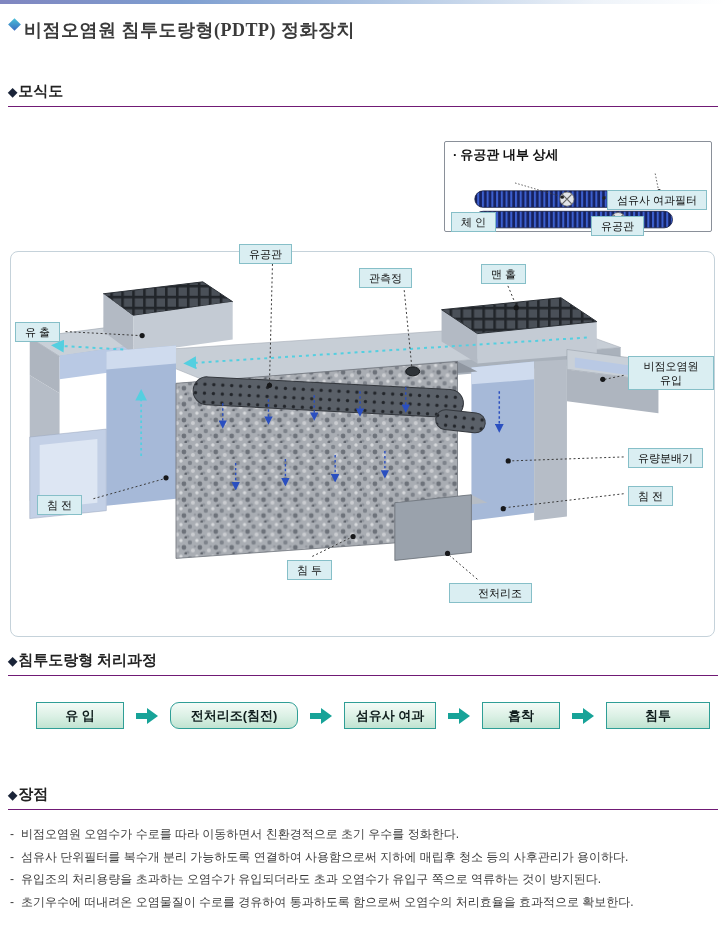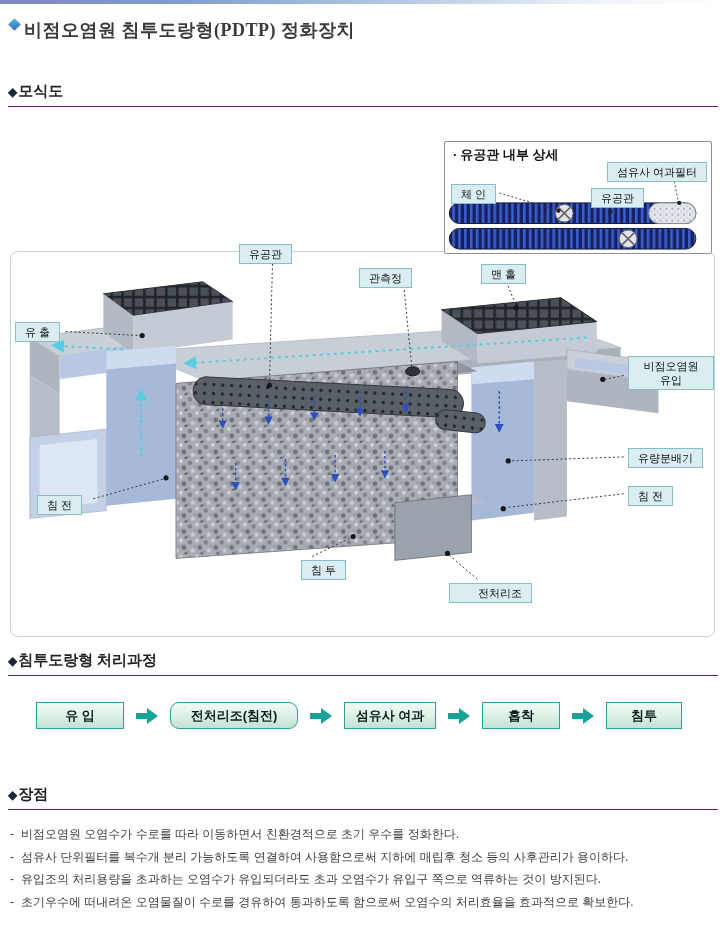--- a/index.html
+++ b/index.html
@@ -26,32 +26,32 @@
 
   .diagram { position:absolute; left:0; top:144px; width:705px; height:386px;
     border:1px solid #c5d2da; border-radius:8px; background:#fff; }
   .diagram-svg { position:absolute; inset:0; width:100%; height:100%; }
 
   .dlabel { position:absolute; background:#daeef2; border:1px solid #86bfc8;
     padding:2px 9px; font-size:11px; color:#111; white-space:nowrap; line-height:14px; z-index:4; }
   .dlabel.inflow { text-align:center; white-space:normal; width:86px; padding:2px 4px; }
   .dlabel.inflow span { display:block; }
 
-  .inset { position:absolute; top:34px; right:3px; width:268px; height:113px;
+  .inset { position:absolute; top:34px; right:3px; width:268px; height:91px;
     background:#fff; border:1px solid #8a9099; border-radius:2px; z-index:5; }
   .inset-title { position:absolute; left:8px; top:4px; font-size:13px; font-weight:700; color:#101010; }
   .inset-title .dotm { margin-right:3px; }
   .inset-svg { position:absolute; inset:0; width:100%; height:100%; }
-  .inset .dlabel { z-index:6; }
+  .inset .dlabel { z-index:6;margin-top:28px; }
 
   .flow-row { display:flex; align-items:center; margin:26px 0 0 36px; }
   .flow-box { border:1px solid #2f9e96; background:linear-gradient(180deg,#f4fbf7 0%,#daf0e4 55%,#c0e3d1 100%);
     height:27px; display:flex; align-items:center; justify-content:center;
     font-size:13px; font-weight:700; color:#101d1d; }
-  .fb-0 { width:88px; } .fb-1 { width:128px;border-radius:9px; } .fb-2 { width:92px; } .fb-3 { width:78px; } .fb-4 { width:76px; }
+  .fb-0 { width:88px; } .fb-1 { width:128px;border-radius:9px; } .fb-2 { width:92px; } .fb-3 { width:78px; } .fb-4 { width:104px; }
   .flow-arrow { position:relative; width:22px; height:16px; margin:0 12px; flex:0 0 auto; }
   .flow-arrow::before { content:''; position:absolute; left:0; top:5px; width:11px; height:6px; background:#17a398; }
   .flow-arrow::after  { content:''; position:absolute; left:11px; top:0;
     border-top:8px solid transparent; border-bottom:8px solid transparent; border-left:11px solid #17a398; }
 
   .advantages { list-style:none; margin:13px 10px 0 10px; }
   .advantages li { display:flex; gap:7px; font-size:12px; color:#3c3c3c; line-height:22.5px; }
   .advantages .dash { flex:0 0 auto; color:#3c3c3c; }
 </style>
 </head>
@@ -232,21 +232,21 @@
       <div class="dlabel" style="left:348px; top:16px;">관측정</div>
       <div class="dlabel" style="left:470px; top:12px;">맨 홀</div>
       <div class="dlabel" style="left:4px;  top:70px;">유 출</div>
       <div class="dlabel inflow" style="left:617px; top:104px;">
         <span>비점오염원</span>
         <span>유입</span>
       </div>
       <div class="dlabel" style="left:617px; top:196px;">유량분배기</div>
       <div class="dlabel" style="left:617px; top:234px;">침 전</div>
       <div class="dlabel" style="left:26px;  top:243px;">침 전</div>
-      <div class="dlabel" style="left:290px; top:308px;">침 투</div>
+      <div class="dlabel" style="left:276px; top:308px;">침 투</div>
       <div class="dlabel" style="left:438px; top:331px;padding-left:28px;">전처리조</div>
     </div>
   </div>
 
   <div class="section-header sh-process">
     <span class="marker">◆</span><span>침투도랑형 처리과정</span>
   </div>
 
   <div class="flow-row">
     <div class="flow-box fb-0">유 입</div>

